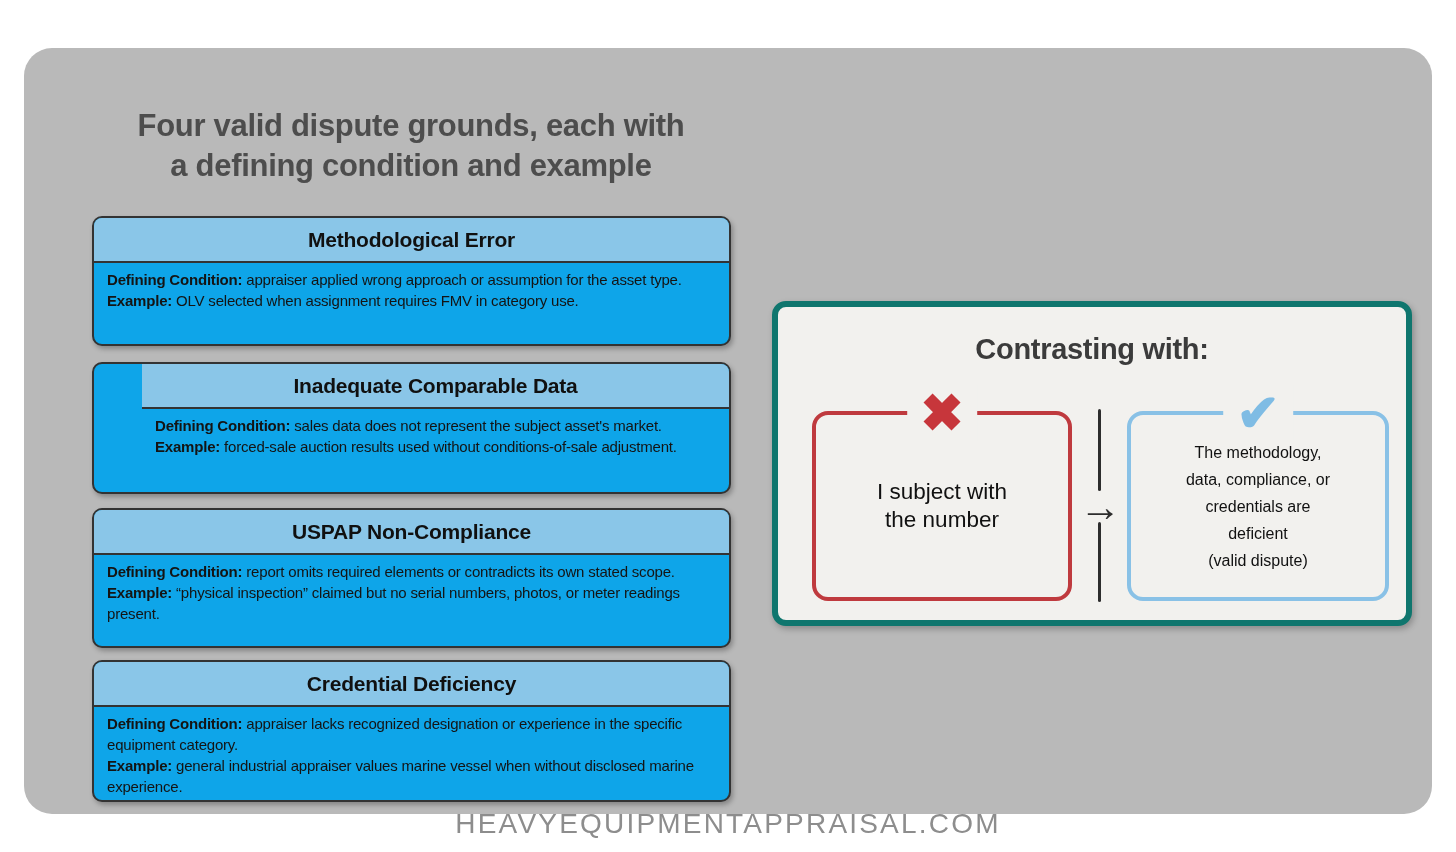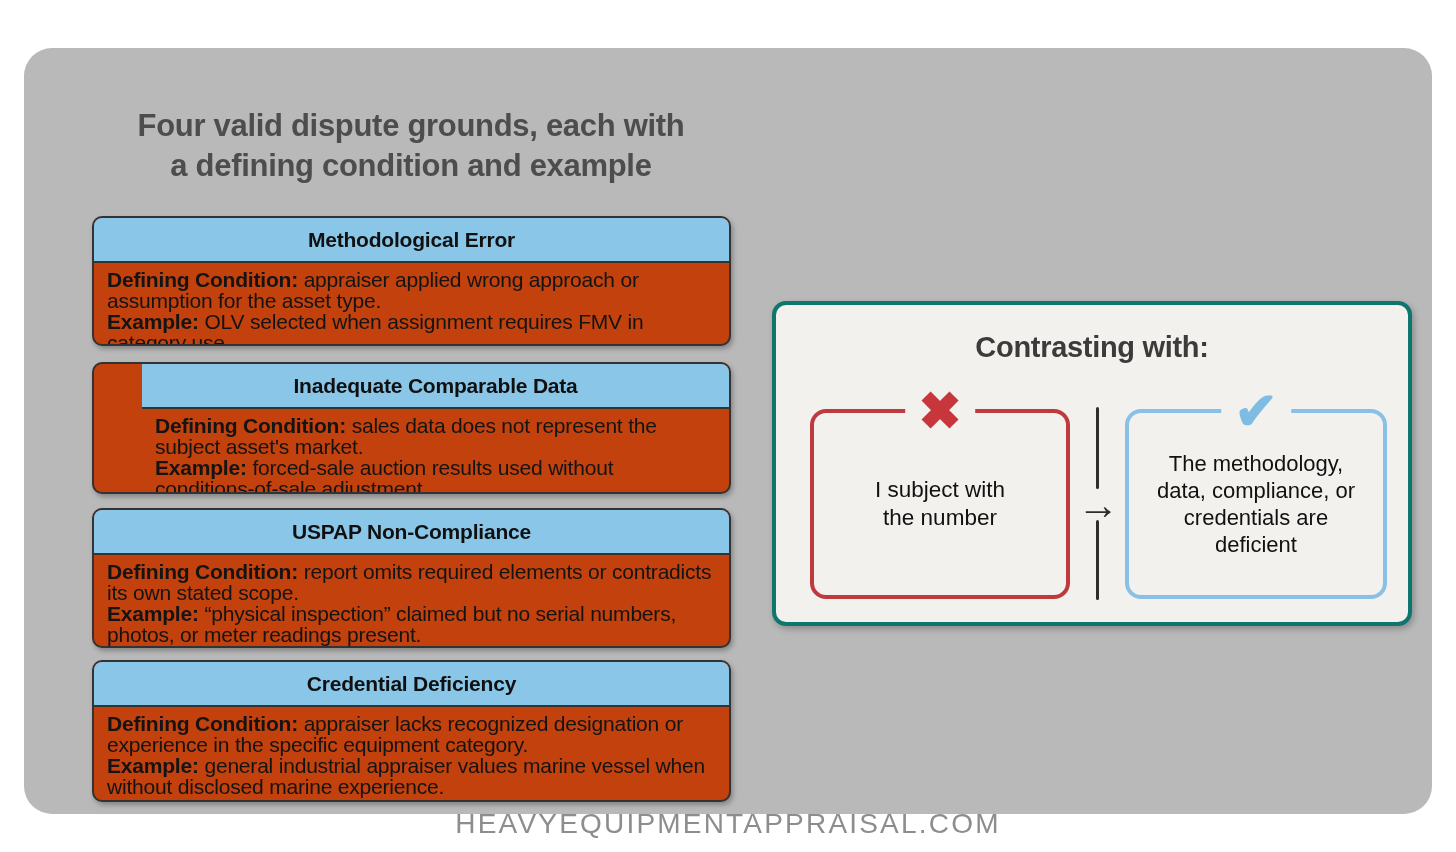--- a/index.html
+++ b/index.html
@@ -12,60 +12,60 @@
     background:#b9b9b9;border-radius:28px;margin-top:24px;
   }
   .main-title{
     position:absolute;left:72px;top:58px;width:630px;
     text-align:center;font-weight:bold;font-size:31px;line-height:40px;
     color:#4d4d4d;letter-spacing:-0.3px;
   }
   
   .card{
     position:absolute;left:68px;width:639px;box-sizing:border-box;
-    border:2px solid #333333;border-radius:10px;background:#c2410c;
+    border:2px solid #333333;border-radius:10px;background:#0ea5e9;
     box-shadow:2px 3px 5px rgba(0,0,0,0.28);overflow:hidden;
   }
   .card-header{
     height:43px;background:#8ac6e8;border-bottom:2px solid #333333;
     display:flex;align-items:center;justify-content:center;
   }
   .card-header span{
     font-weight:bold;font-size:21px;color:#101010;letter-spacing:-0.2px;
   }
   .card-body{
-    padding:6px 13px 0 13px;font-size:21px;line-height:21px;color:#141414;
+    padding:6px 13px 0 13px;font-size:15px;line-height:21px;color:#141414;
     letter-spacing:-0.2px;
   }
   .card-body p{margin:0;}
   .card-body b{font-weight:bold;}
   .card.c1{top:168px;height:130px;}
   .card.c2{top:314px;height:132px;padding-left:48px;}
   .card.c3{top:460px;height:140px;}
   .card.c4{top:612px;height:142px;}
   
   .panel{
     position:absolute;left:748px;top:253px;width:640px;height:325px;
-    box-sizing:border-box;background:#f2f1ee;border:4px solid #0f766e;
+    box-sizing:border-box;background:#f2f1ee;border:6px solid #0f766e;
     border-radius:14px;box-shadow:2px 3px 6px rgba(0,0,0,0.25);
   }
   .panel-title{
     position:absolute;left:0;top:26px;width:100%;text-align:center;
     font-weight:bold;font-size:29px;color:#3b3b3b;margin:0;letter-spacing:-0.3px;
   }
   .box{
     position:absolute;top:104px;height:190px;box-sizing:border-box;
     border-radius:16px;display:flex;flex-direction:column;
     align-items:center;justify-content:center;text-align:center;
   }
   .box .box-text{color:#111111;}
   .box-invalid{left:34px;width:260px;border:4px solid #bf3a3e;}
   .box-invalid .box-text{font-size:22.5px;line-height:28px;}
   .box-valid{left:349px;width:262px;border:4px solid #89c1e6;}
-  .box-valid .box-text{font-size:22px;line-height:27px;}
+  .box-valid .box-text{font-size:16px;line-height:27px;}
   .topicon{
     position:absolute;top:-30px;left:50%;transform:translateX(-50%);
     background:#f2f1ee;padding:0 13px;font-size:52px;line-height:56px;
     font-weight:bold;
   }
   .x-glyph{color:#c7363b;}
   .check-glyph{color:#7fbce4;}
   .divider{
     position:absolute;left:320px;width:3px;background:#2d2d2d;border-radius:2px;
   }
@@ -147,20 +147,21 @@
       <span class="arrow">→</span>
       <div class="divider bottom"></div>
 
       <div class="box box-valid">
         <span class="topicon check-glyph">✔</span>
         <div class="box-text">
           <div>The methodology,</div>
           <div>data, compliance, or</div>
           <div>credentials are</div>
           <div>deficient</div>
+          <div>(valid dispute)</div>
         </div>
       </div>
     </section>
 
   </div>
 
   <div class="footer">HEAVYEQUIPMENTAPPRAISAL.COM</div>
 </div>
 
 </body></html>

